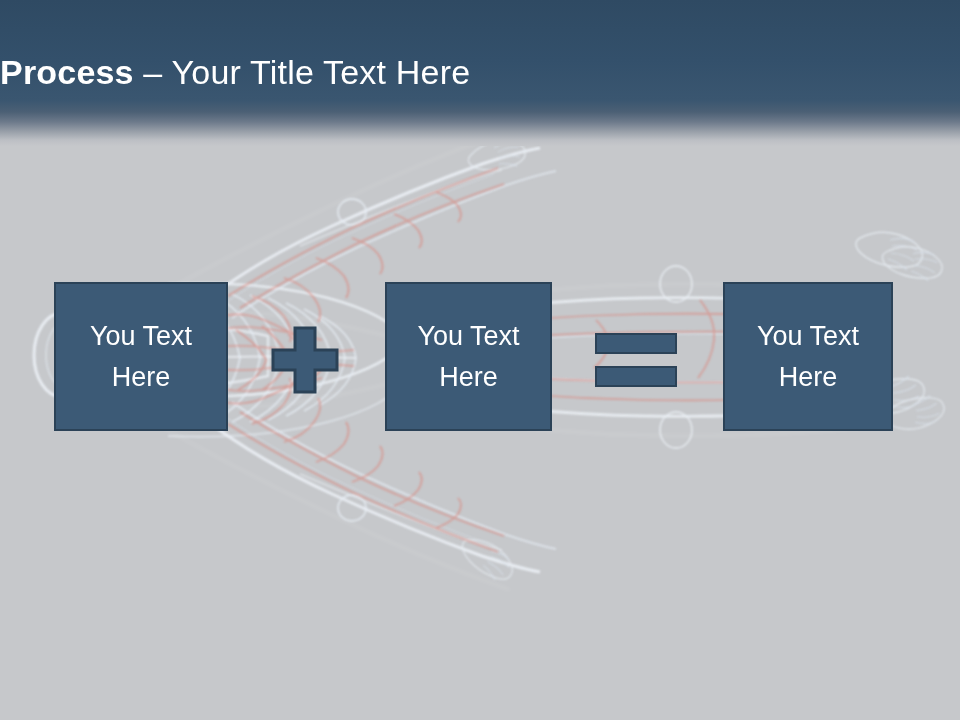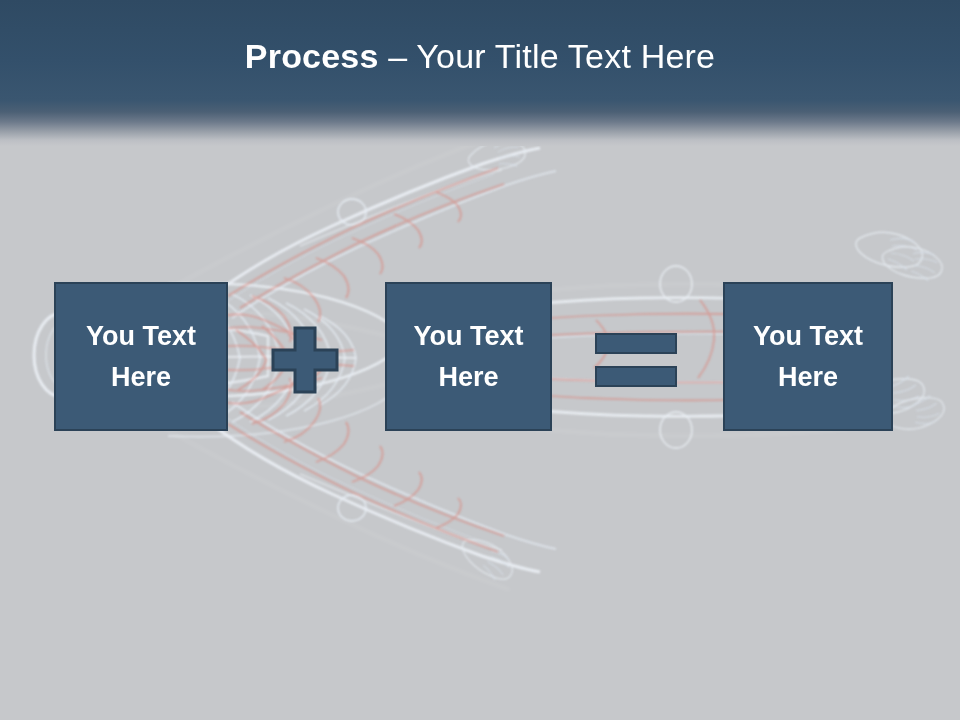--- a/index.html
+++ b/index.html
@@ -41,23 +41,23 @@
       #4c6075 112px,
       #6d7a8b 122px,
       #9aa1aa 132px,
       #bcbfc4 140px,
       #c6c8cb 146px
     );
   }
   #title {
     position: absolute;
     left: 0;
-    top: 36px;
-    width: 960px;
-    text-align: center;
+    top: 52px;
+    width: 960px;
+    text-align: left;
     color: #ffffff;
     font-size: 34px;
     line-height: 40px;
     letter-spacing: 0.2px;
     white-space: nowrap;
   }
   #title .t-bold { font-weight: bold; }
   #title .t-light { font-weight: normal; }
 
   
@@ -67,21 +67,21 @@
     background: #3c5a76;
     border: 2px solid #2b4257;
     color: #ffffff;
     font-size: 27px;
     line-height: 41px;
     text-align: center;
     display: flex;
     align-items: center;
     justify-content: center;
   }
-  .pbox .pbox-text { display: block; width: 100%; font-weight: bold; }
+  .pbox .pbox-text { display: block; width: 100%; }
   #box-1 { left: 54px;  top: 282px; width: 174px; height: 149px; }
   #box-2 { left: 385px; top: 282px; width: 167px; height: 149px; }
   #box-3 { left: 723px; top: 282px; width: 170px; height: 149px; }
 
   
   #op-plus {
     position: absolute;
     left: 271px;
     top: 326px;
     width: 68px;

